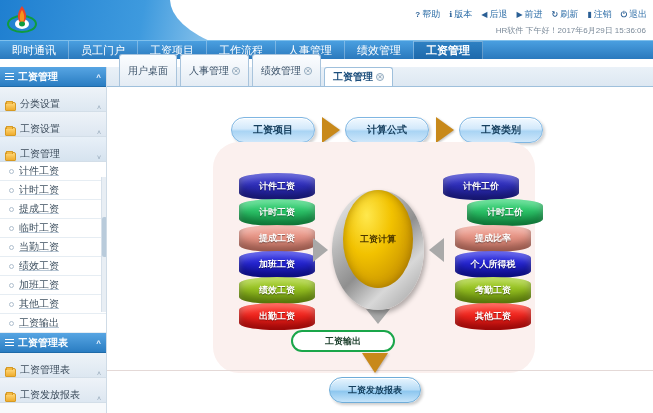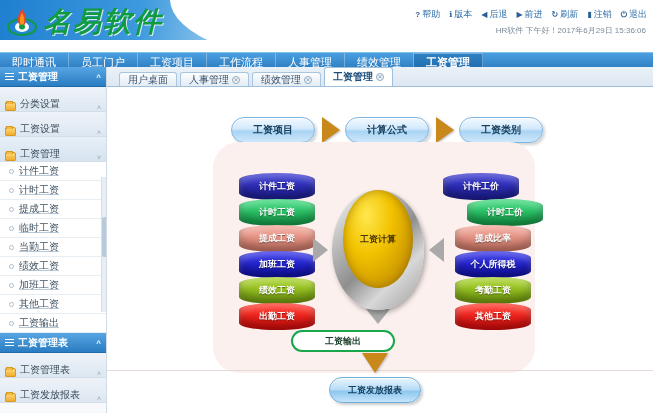--- a/index.html
+++ b/index.html
@@ -53,21 +53,20 @@
     position: absolute; right: 7px; top: 25px; z-index: 5;
     font-size: 8px; color: #7b8a99; white-space: nowrap;
   }
 
   
   .navbar {
     position: absolute; left: 0; top: 40px; width: 653px; height: 19px;
     background: linear-gradient(#4a9fe0, #2a79bd);
     display: flex; align-items: stretch;
     border-top: 1px solid #7fc0ec;
-    margin-top: 12px;
   }
   .nav-item {
     padding: 0 12px; display: flex; align-items: center;
     color: #ffffff; font-size: 11px; white-space: nowrap;
     border-right: 1px solid rgba(255,255,255,.30);
     cursor: pointer;
   }
   .nav-item.active {
     background: linear-gradient(#2f82c4, #1e69ab);
     box-shadow: inset 0 1px 0 rgba(255,255,255,.35);
@@ -152,21 +151,21 @@
     position: absolute; left: 107px; top: 0; right: 0; height: 346px;
     background: #ffffff;
   }
   .tabstrip {
     position: relative; height: 20px;
     background: linear-gradient(#eaf1f8, #dde8f2);
     border-bottom: 1px solid #9fc0dc;
     display: flex; align-items: flex-end; gap: 3px; padding-left: 12px;
   }
   .tab {
-    height: 14px; padding: 0 8px; display: flex; align-items: center; gap: 3px;
+    height: 32px; padding: 0 8px; display: flex; align-items: center; gap: 3px;
     font-size: 10px; color: #3a5168;
     background: linear-gradient(#fbfdff, #e4ecf4);
     border: 1px solid #a9c4dc; border-bottom: none;
     border-radius: 3px 3px 0 0;
     cursor: pointer;
   }
   .tab.active {
     background: #ffffff; color: #1c4e7c; font-weight: bold;
     height: 19px; border-color: #9fc0dc;
   }
@@ -276,21 +275,20 @@
     <div class="logo-wrap">
       <span class="logo-mark">
         <svg width="32" height="32" viewBox="0 0 32 32">
           <ellipse cx="16" cy="21" rx="14" ry="8" fill="none" stroke="#0f9b3f" stroke-width="2"></ellipse>
           <ellipse cx="16" cy="21" rx="7" ry="5" fill="#ffffff"></ellipse>
           <path d="M16 3 C 21 10, 22 16, 16 22 C 10 16, 11 10, 16 3 Z" fill="#e8442a"></path>
           <path d="M16 7 C 19 12, 19 17, 16 21 C 13 17, 13 12, 16 7 Z" fill="#f7941e"></path>
           <ellipse cx="16" cy="21" rx="3" ry="2.4" fill="#0f9b3f"></ellipse>
         </svg>
       </span>
-      <span class="brand-text">名易软件</span>
     </div>
 
     <div class="hdr-links">
       <span class="hdr-link">
         <span class="gl">?</span>
         <span>帮助</span>
       </span>
       <span class="hdr-link">
         <span class="gl">ℹ</span>
         <span>版本</span>

